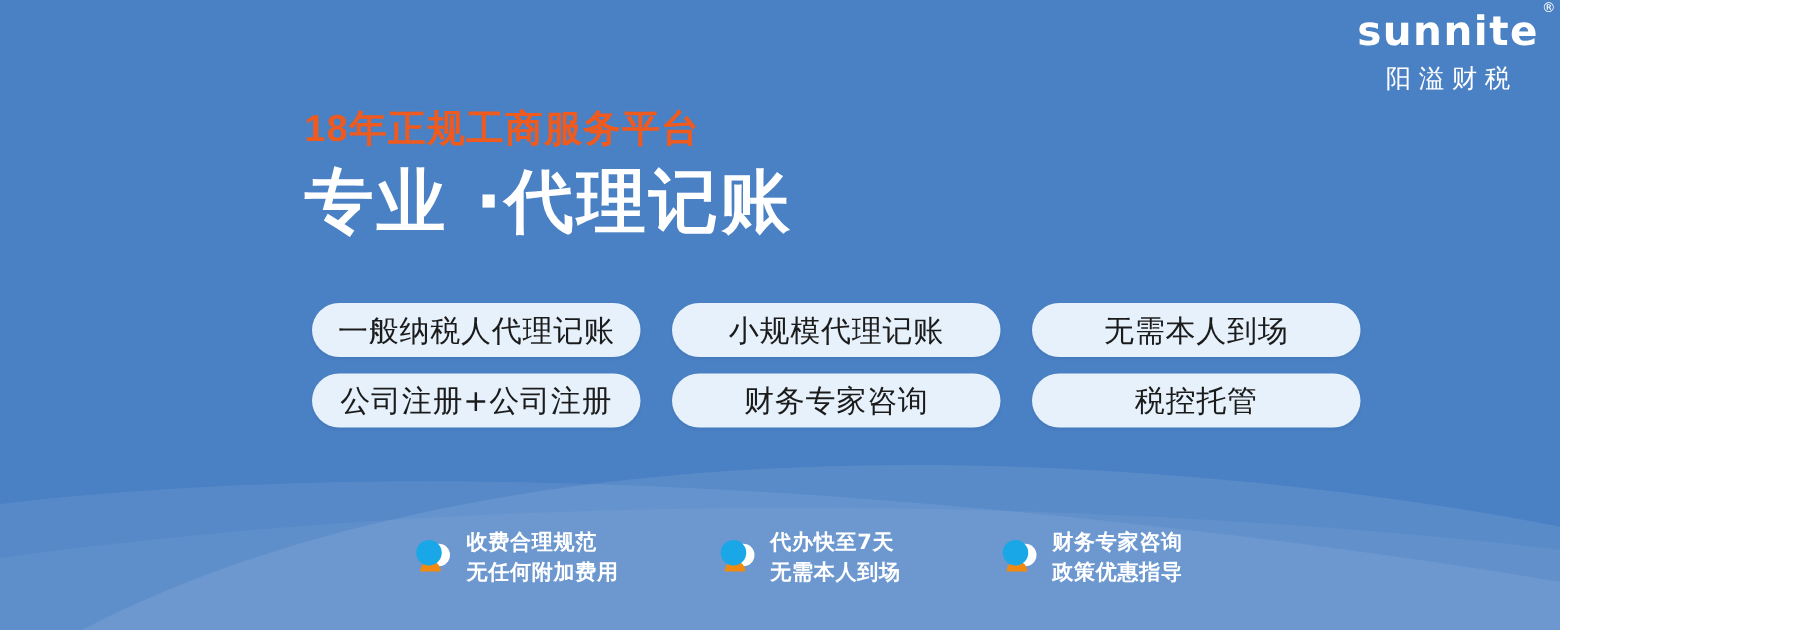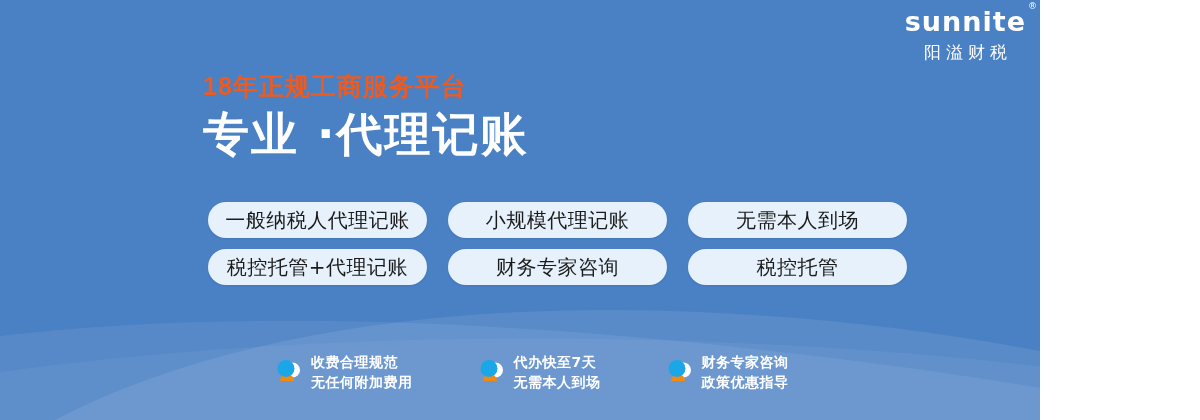--- a/index.html
+++ b/index.html
@@ -170,21 +170,21 @@
 
   <div class="headline">
     <div class="tagline">18年正规工商服务平台</div>
     <div class="title">专业 ·代理记账</div>
   </div>
 
   <div class="pill-grid">
     <div class="pill">一般纳税人代理记账</div>
     <div class="pill">小规模代理记账</div>
     <div class="pill">无需本人到场</div>
-    <div class="pill">税控托管+代理记账</div>
+    <div class="pill">公司注册+公司注册</div>
     <div class="pill">财务专家咨询</div>
     <div class="pill">税控托管</div>
   </div>
 
   <div class="features">
 
     <div class="feature">
       <svg class="feature-icon" viewBox="0 0 28 30" aria-hidden="true">
         <circle cx="18.5" cy="13" r="7.5" fill="#ffffff"></circle>
         <path d="M6,24 a7,7 0 0 1 14,0 z" fill="#f08a12"></path>

